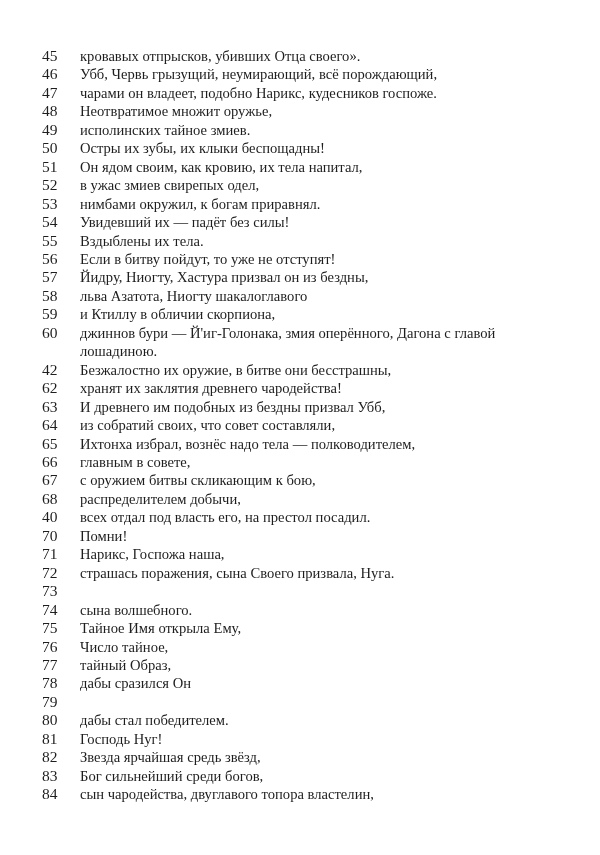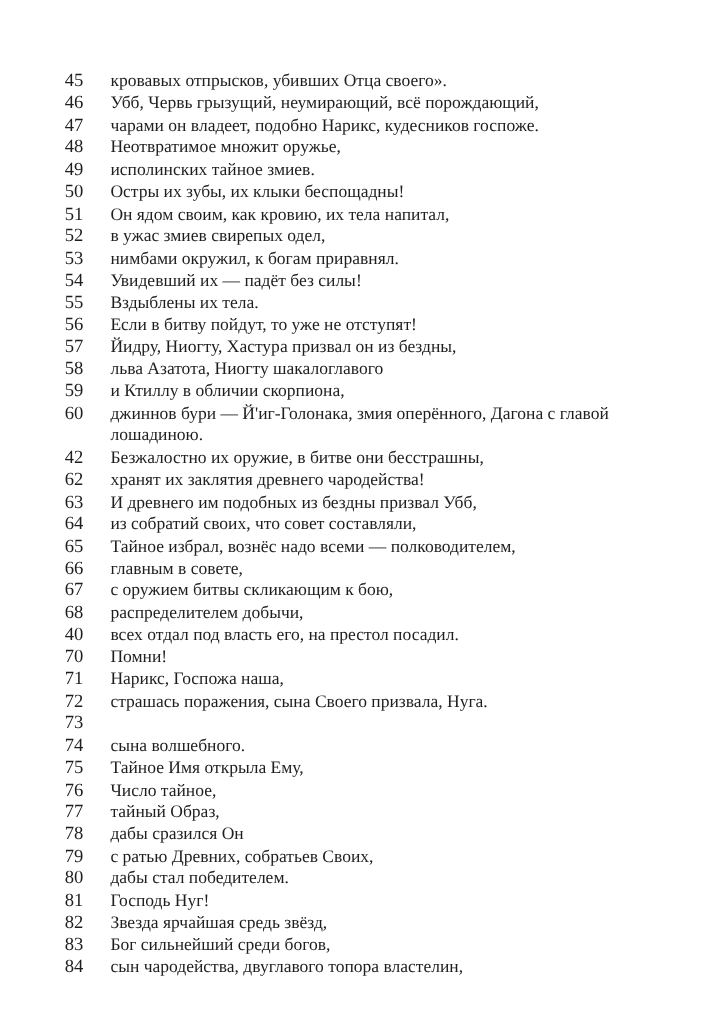--- a/index.html
+++ b/index.html
@@ -19,21 +19,21 @@
     position: absolute;
     left: 0; top: 0;
     width: 600px; height: 855px;
     background: #ffffff;
   }
   .verses {
     position: absolute;
     left: 42px;
     top: 47px;
     width: 530px;
-    margin: 12px;
+    margin: 0;
     padding: 0;
     list-style: none;
   }
   .verse {
     display: flex;
     align-items: flex-start;
     line-height: 18.45px;
     font-size: 14.6px;
     font-family: "Liberation Serif", "DejaVu Serif", serif;
   }
@@ -139,21 +139,21 @@
     <li class="verse">
         <span class="verse-num">63</span>
         <span class="verse-text">И древнего им подобных из бездны призвал Убб,</span>
       </li>
     <li class="verse">
         <span class="verse-num">64</span>
         <span class="verse-text">из собратий своих, что совет составляли,</span>
       </li>
     <li class="verse">
         <span class="verse-num">65</span>
-        <span class="verse-text">Тайное избрал, вознёс надо всеми — полководителем,</span>
+        <span class="verse-text">Ихтонха избрал, вознёс надо тела — полководителем,</span>
       </li>
     <li class="verse">
         <span class="verse-num">66</span>
         <span class="verse-text">главным в совете,</span>
       </li>
     <li class="verse">
         <span class="verse-num">67</span>
         <span class="verse-text">с оружием битвы скликающим к бою,</span>
       </li>
     <li class="verse">
@@ -194,21 +194,20 @@
     <li class="verse">
         <span class="verse-num">77</span>
         <span class="verse-text">тайный Образ,</span>
       </li>
     <li class="verse">
         <span class="verse-num">78</span>
         <span class="verse-text">дабы сразился Он</span>
       </li>
     <li class="verse">
         <span class="verse-num">79</span>
-        <span class="verse-text">с ратью Древних, собратьев Своих,</span>
       </li>
     <li class="verse">
         <span class="verse-num">80</span>
         <span class="verse-text">дабы стал победителем.</span>
       </li>
     <li class="verse">
         <span class="verse-num">81</span>
         <span class="verse-text">Господь Нуг!</span>
       </li>
     <li class="verse">

